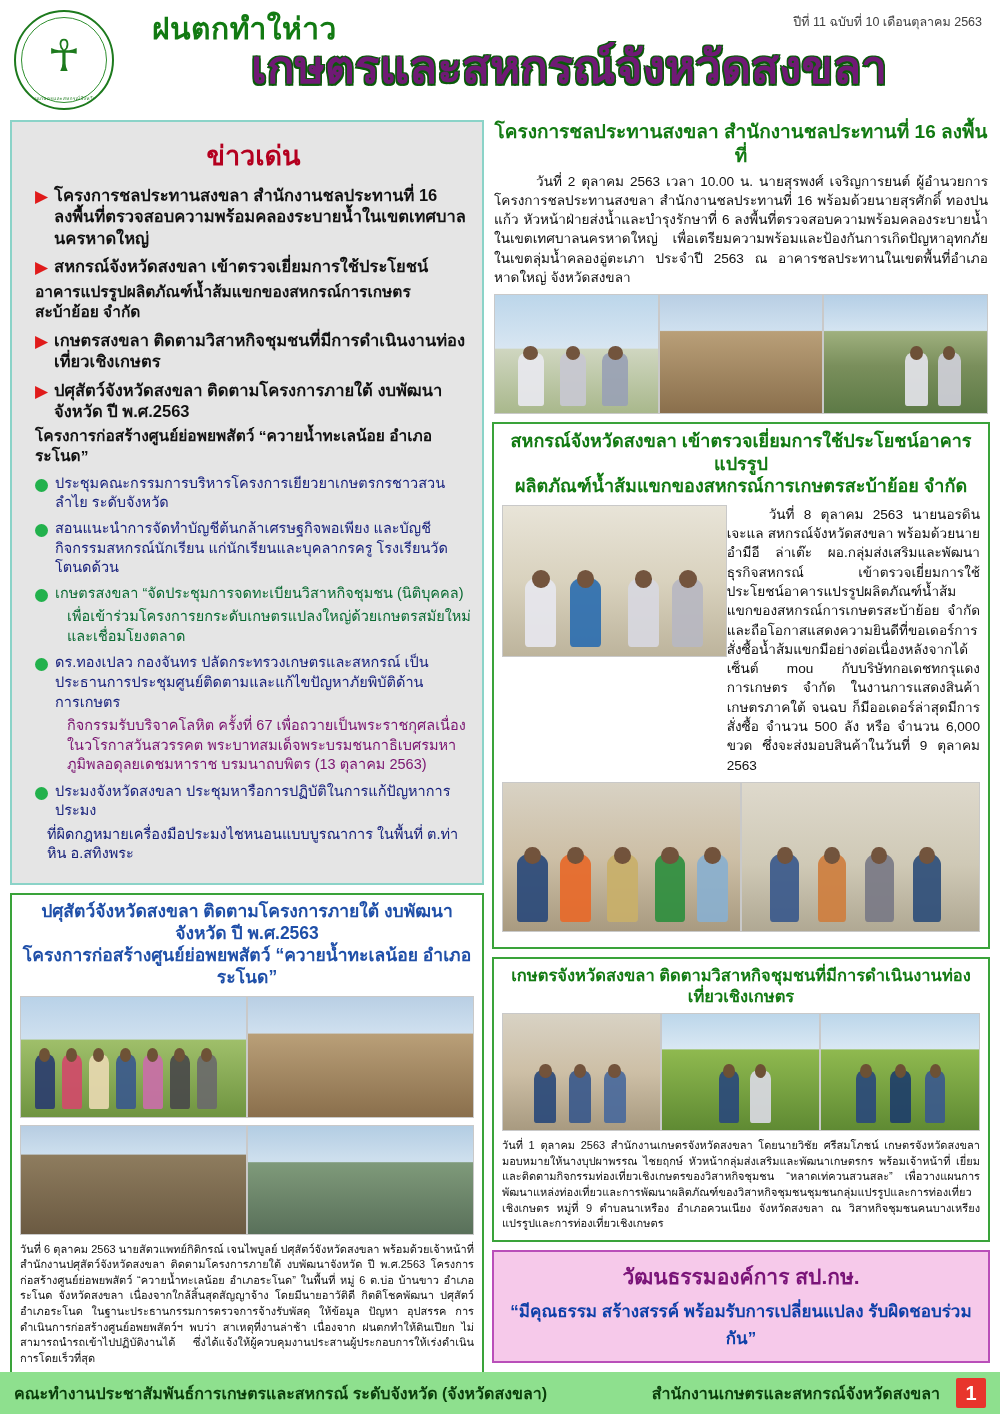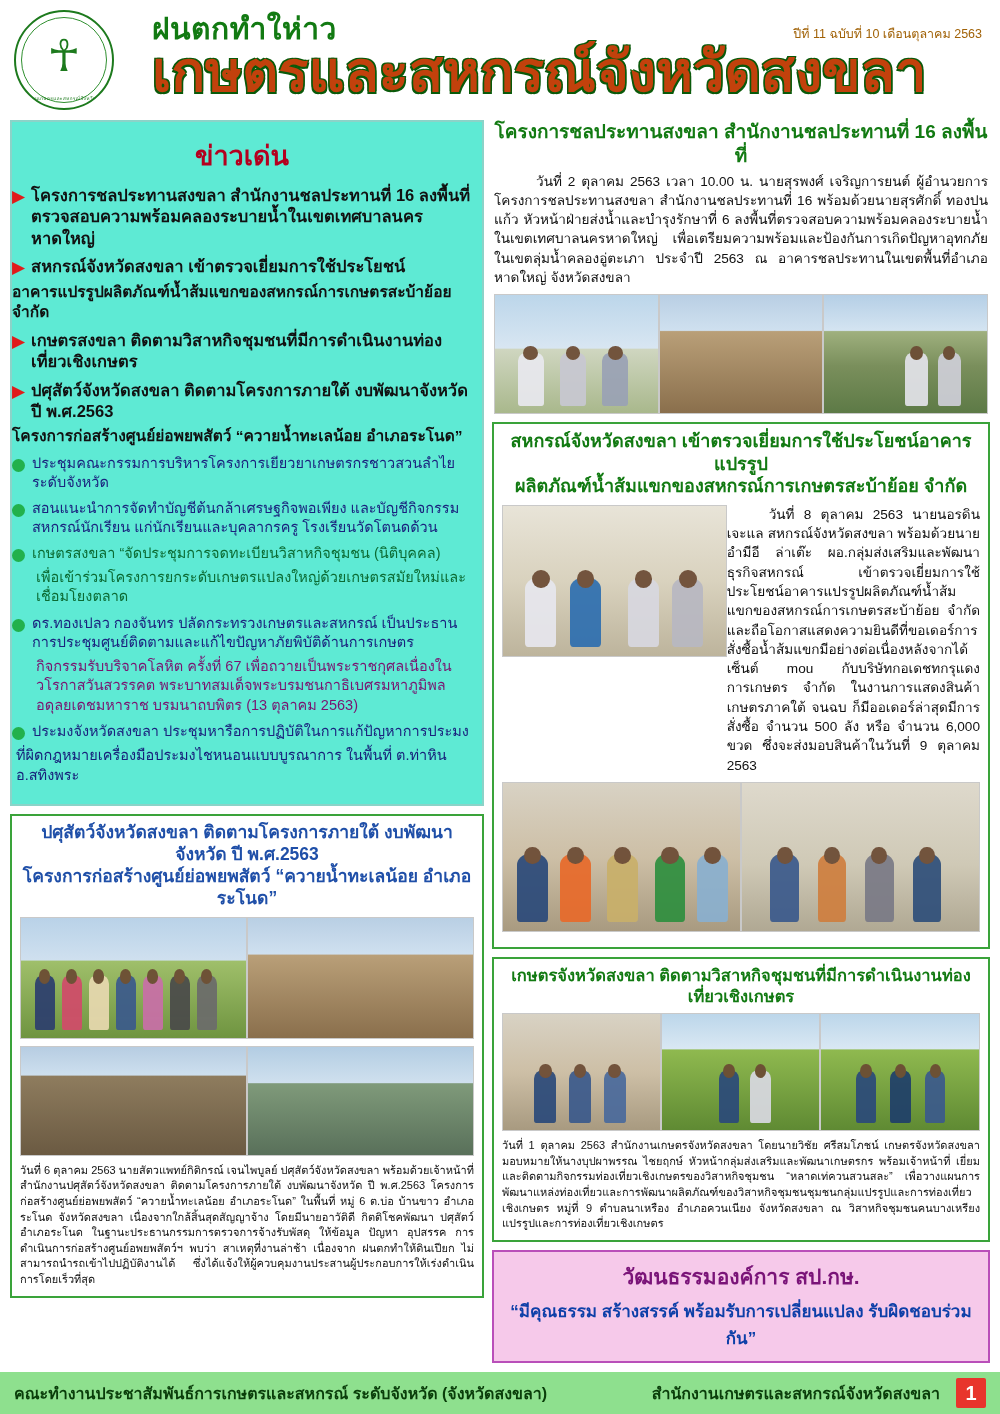--- a/index.html
+++ b/index.html
@@ -45,41 +45,42 @@
   .logo .logotext {
     position:absolute; bottom:6px; left:0; right:0;
     text-align:center; font-size:5px; color:#1d7a1d; letter-spacing:.2px;
   }
   .titleblock { flex:1; padding-left:28px; }
   .title-small {
     font-size:30px; color:#127a12; font-weight:bold;
     letter-spacing:.5px; line-height:1.1; margin-top:2px;
   }
   .title-big {
-    font-size:56px; font-weight:bold; color:#c2410c;
+    font-size:46px; font-weight:bold; color:#701a75;
     line-height:1.05; margin-top:-2px;
     text-shadow:
       -1.5px -1.5px 0 #0a5a0a, 1.5px -1.5px 0 #0a5a0a,
       -1.5px 1.5px 0 #0a5a0a, 1.5px 1.5px 0 #0a5a0a;
+    text-align: center;
   }
   .issue {
-    position:absolute; right:8px; top:16px;
-    font-size:12.5px; color:#a16207;
+    position:absolute; right:8px; top:4px;
+    font-size:12.5px; color:#404040;
   }
 
   
   .cols { display:flex; gap:8px; }
   .col-left { width:474px; }
   .col-right { width:498px; }
 
   
   .highlight {
     border:2px solid #8bd3c8;
-    background:#5eead4;
-    padding:8px 10px 12px 0;
+    background:#e5e5e5;
+    padding:8px 10px 12px 23px;
     min-height:648px;
   }
   .highlight h2 {
     margin:4px 0 8px 0;
     text-align:center;
     font-size:27px; color:#b4001f; font-weight:bold;
   }
   .hl-item {
     display:flex; gap:6px; align-items:flex-start;
     margin-bottom:7px;
@@ -99,21 +100,21 @@
     display:flex; gap:7px; align-items:flex-start;
     margin-bottom:6px;
   }
   .dot {
     width:13px; height:13px; border-radius:50%;
     background:#22b14c; flex:0 0 13px; margin-top:5px;
   }
   .bl-text { font-size:14.5px; color:#16207a; line-height:1.35; }
   .bl-text.darkgreen { color:#0b6b33; }
   .bl-text.navy { color:#1a237e; }
-  .free-text { font-size:14.5px; color:#16207a; line-height:1.35; margin:-2px 0 7px 4px; }
+  .free-text { font-size:14.5px; color:#16207a; line-height:1.35; margin:-2px 0 7px 12px; }
 
   
   .box { border:2px solid #f97316; background:#ffffff; margin-top:8px; padding:6px 8px 8px 8px; }
   .box.green-border { border-color:#3aa33a; }
   .box-title {
     text-align:center; font-weight:bold; line-height:1.25;
   }
   .t-blue { color:#1f4fa8; }
   .t-green { color:#127a12; }
   .body-text {

